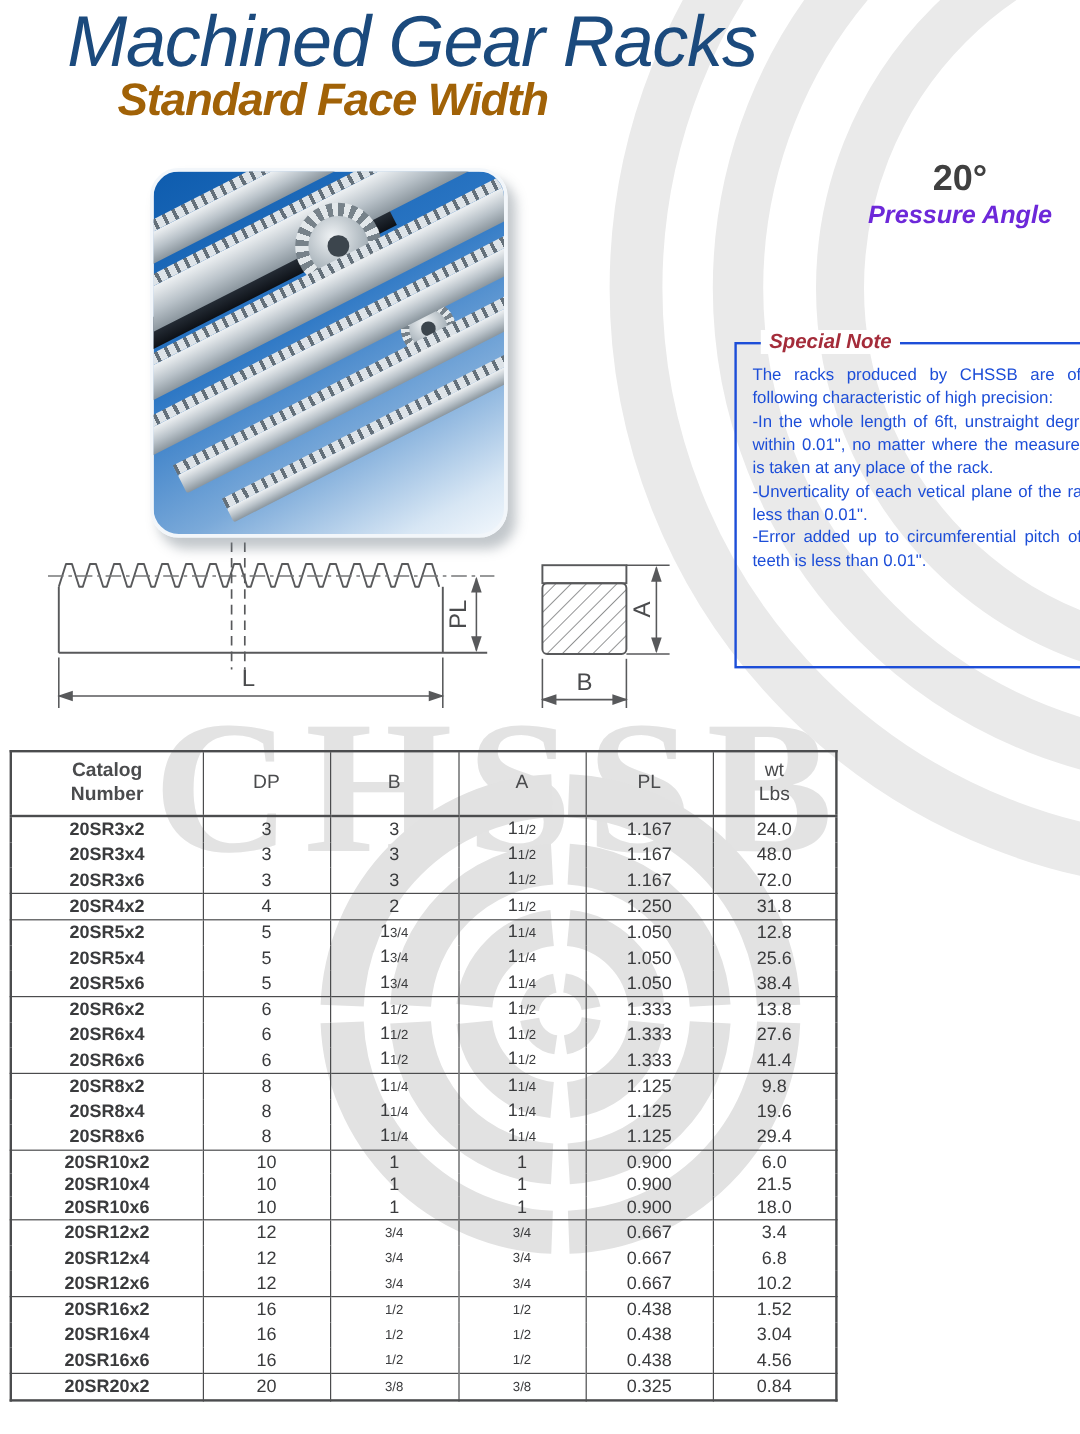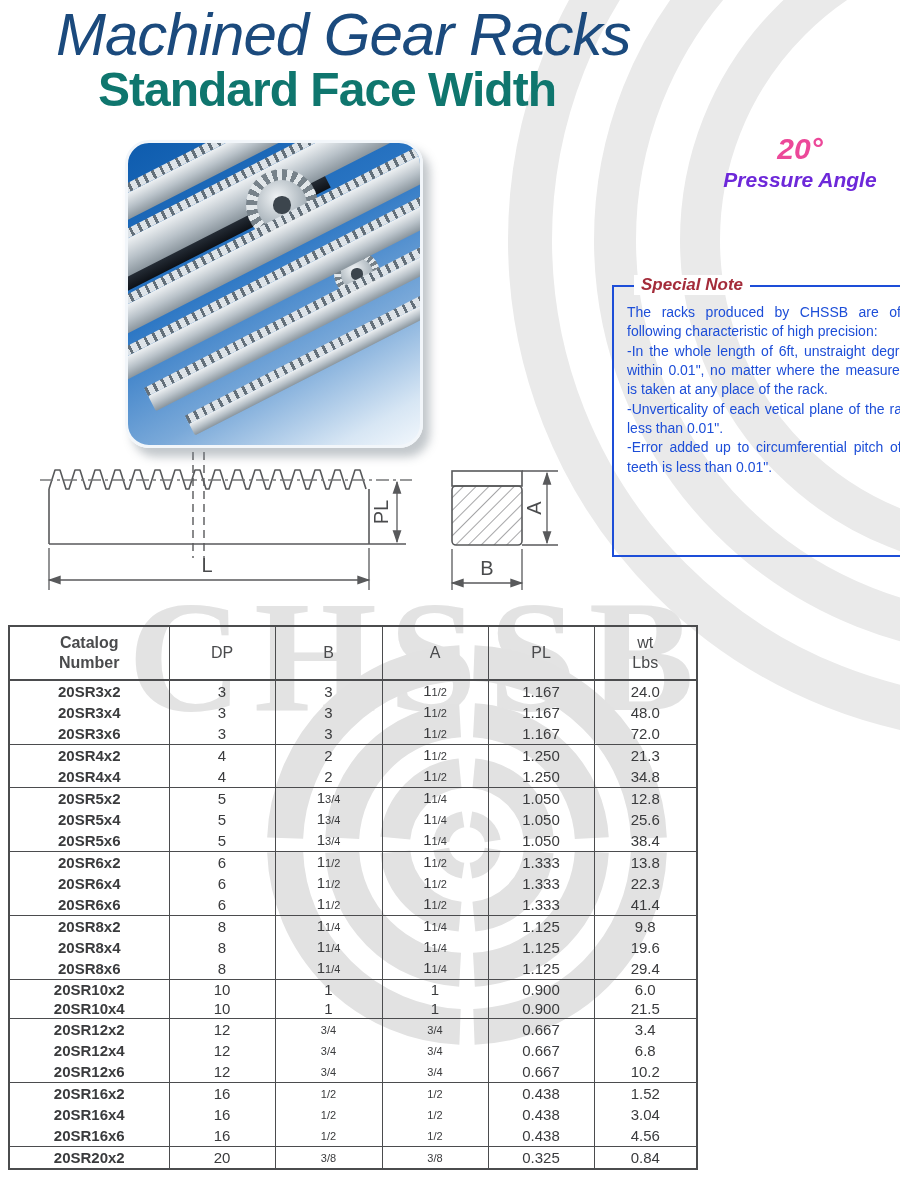--- a/index.html
+++ b/index.html
@@ -1,24 +1,24 @@
 <!DOCTYPE html>
 <html><head>
 <meta charset="utf-8">
 <style>
   html,body{margin:0;padding:0;}
   body{width:900px;height:1195px;background:#ffffff;font-family:"Liberation Sans",sans-serif;position:relative;overflow:hidden;}
   .abs{position:absolute;}
 
   
   .title1{left:56px;top:2px;font-size:60px;line-height:1.1;font-weight:normal;font-style:italic;color:#1b4a7d;letter-spacing:-1px;white-space:nowrap;}
-  .title2{left:98px;top:64px;font-size:48px;line-height:1.1;font-weight:bold;color:#0f766e;letter-spacing:-1px;white-space:nowrap;}
+  .title2{left:98px;top:64px;font-size:38px;line-height:1.1;font-weight:bold;font-style:italic;color:#a16207;letter-spacing:-1px;white-space:nowrap;}
 
   .pa-block{top:132px;right:8px;width:184px;text-align:center;}
-  .pa-deg{color:#ec4899;font-size:30px;font-weight:bold;font-style:italic;line-height:1.1;}
+  .pa-deg{color:#404040;font-size:30px;font-weight:bold;line-height:1.1;}
   .pa-lbl{color:#6d28d9;font-size:21px;font-weight:bold;font-style:italic;line-height:1.2;margin-top:2px;}
 
   
   .photo{left:125px;top:140px;width:292px;height:302px;border-radius:24px;overflow:hidden;
     background:linear-gradient(150deg,#0e5cae 0%,#2b76c4 40%,#7aa9d9 68%,#d7e6f4 90%,#f2f7fc 100%);
     box-shadow:7px 9px 10px rgba(120,130,140,.45);border:3px solid #f2f6fa;z-index:2;}
   .rack{position:absolute;transform:rotate(-27deg);transform-origin:left center;
     background:linear-gradient(#eef1f3,#b9c2c9 55%,#8b969e);border-radius:2px;}
   .rack i{position:absolute;left:0;top:-9px;height:9px;width:100%;display:block;
     background:repeating-linear-gradient(90deg,#64707a 0 3px,#dde3e8 3px 9px);}
@@ -220,29 +220,21 @@
           <td>1<span class="frac">1/2</span></td>
           <td>1.167</td>
           <td>72.0</td>
         </tr>
         <tr class="group">
           <td>20SR4x2</td>
           <td>4</td>
           <td>2</td>
           <td>1<span class="frac">1/2</span></td>
           <td>1.250</td>
-          <td>21.3</td>
-        </tr>
-        <tr>
-          <td>20SR4x4</td>
-          <td>4</td>
-          <td>2</td>
-          <td>1<span class="frac">1/2</span></td>
-          <td>1.250</td>
-          <td>34.8</td>
+          <td>31.8</td>
         </tr>
         <tr class="group">
           <td>20SR5x2</td>
           <td>5</td>
           <td>1<span class="frac">3/4</span></td>
           <td>1<span class="frac">1/4</span></td>
           <td>1.050</td>
           <td>12.8</td>
         </tr>
         <tr>
@@ -268,21 +260,21 @@
           <td>1<span class="frac">1/2</span></td>
           <td>1.333</td>
           <td>13.8</td>
         </tr>
         <tr>
           <td>20SR6x4</td>
           <td>6</td>
           <td>1<span class="frac">1/2</span></td>
           <td>1<span class="frac">1/2</span></td>
           <td>1.333</td>
-          <td>22.3</td>
+          <td>27.6</td>
         </tr>
         <tr>
           <td>20SR6x6</td>
           <td>6</td>
           <td>1<span class="frac">1/2</span></td>
           <td>1<span class="frac">1/2</span></td>
           <td>1.333</td>
           <td>41.4</td>
         </tr>
         <tr class="group">
@@ -317,20 +309,28 @@
           <td>0.900</td>
           <td>6.0</td>
         </tr>
         <tr>
           <td>20SR10x4</td>
           <td>10</td>
           <td>1</td>
           <td>1</td>
           <td>0.900</td>
           <td>21.5</td>
+        </tr>
+        <tr>
+          <td>20SR10x6</td>
+          <td>10</td>
+          <td>1</td>
+          <td>1</td>
+          <td>0.900</td>
+          <td>18.0</td>
         </tr>
         <tr class="group">
           <td>20SR12x2</td>
           <td>12</td>
           <td><span class="frac">3/4</span></td>
           <td><span class="frac">3/4</span></td>
           <td>0.667</td>
           <td>3.4</td>
         </tr>
         <tr>

